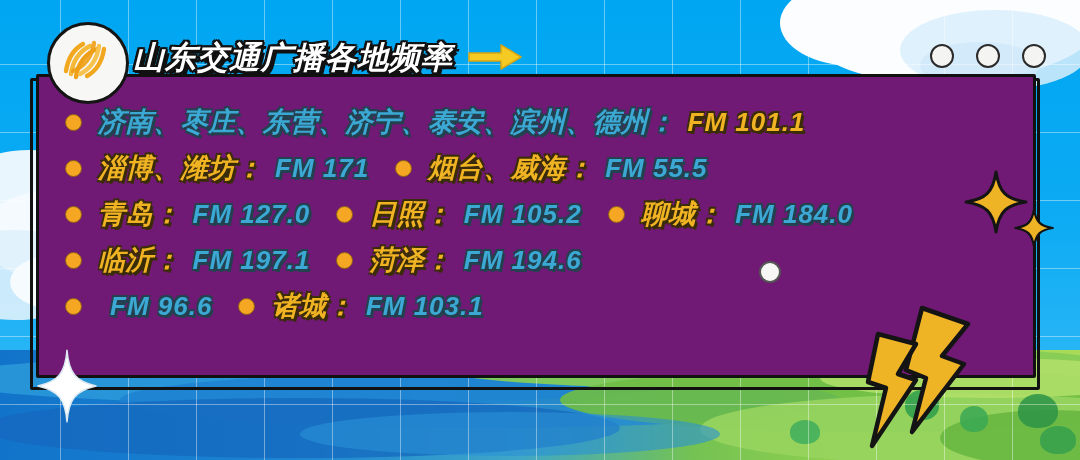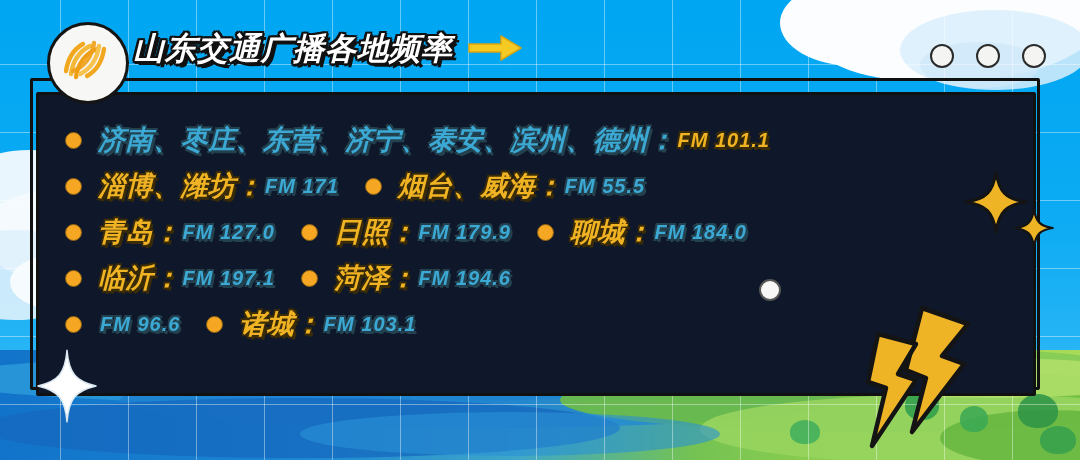--- a/index.html
+++ b/index.html
@@ -93,23 +93,23 @@
   .card-shadow {
     position: absolute;
     left: 30px; top: 78px;
     width: 1004px; height: 306px;
     border: 3px solid #111111;
     background: transparent;
     border-radius: 2px;
   }
   .card {
     position: absolute;
-    left: 36px; top: 92px;
+    left: 36px; top: 74px;
     width: 1000px; height: 304px;
-    background: #0f172a;
+    background: #701a75;
     border: 3px solid #111111;
     border-radius: 2px;
     box-sizing: border-box;
   }
   .card-inner {
     position: absolute;
     left: 0; top: 0; right: 0; bottom: 0;
     padding: 22px 20px 16px 26px;
     box-sizing: border-box;
   }
@@ -125,20 +125,21 @@
     z-index: 6;
     overflow: hidden;
   }
   .logo-badge svg { position:absolute; left:0; top:0; }
 
   .title-wrap {
     position: absolute;
     left: 133px; top: 33px;
     height: 48px;
     display: flex;
+    align-items: center;
     gap: 14px;
     z-index: 6;
   }
   .title-text {
     font-size: 31px;
     font-weight: bold;
     font-style: italic;
     color: #ffffff;
     letter-spacing: 1px;
     line-height: 1;
@@ -187,21 +188,21 @@
   }
   .entry + .entry { margin-left: 26px; }
 
   .cn, .fm {
     font-size: 27px;
     font-weight: bold;
     font-style: italic;
     line-height: 1;
     letter-spacing: 0.5px;
   }
-  .fm { font-size: 20px; margin-left: 2px; letter-spacing: 1px; }
+  .fm { font-size: 26px; margin-left: 12px; letter-spacing: 1px; }
 
   .c-teal {
     color: #3BA9D4;
     text-shadow:
       -1.6px -1.6px 0 #23414f, 1.6px -1.6px 0 #23414f,
       -1.6px 1.6px 0 #23414f, 1.6px 1.6px 0 #23414f,
       2.6px 2.6px 0 #23414f;
   }
   .c-gold {
     color: #F0B323;
@@ -298,21 +299,21 @@
         </div>
         <div class="line">
           <div class="entry">
             <span class="bullet"></span>
             <span class="cn c-gold">青岛：</span>
             <span class="fm c-teal">FM 127.0</span>
           </div>
           <div class="entry">
             <span class="bullet"></span>
             <span class="cn c-gold">日照：</span>
-            <span class="fm c-teal">FM 179.9</span>
+            <span class="fm c-teal">FM 105.2</span>
           </div>
           <div class="entry">
             <span class="bullet"></span>
             <span class="cn c-gold">聊城：</span>
             <span class="fm c-teal">FM 184.0</span>
           </div>
         </div>
         <div class="line">
           <div class="entry">
             <span class="bullet"></span>

